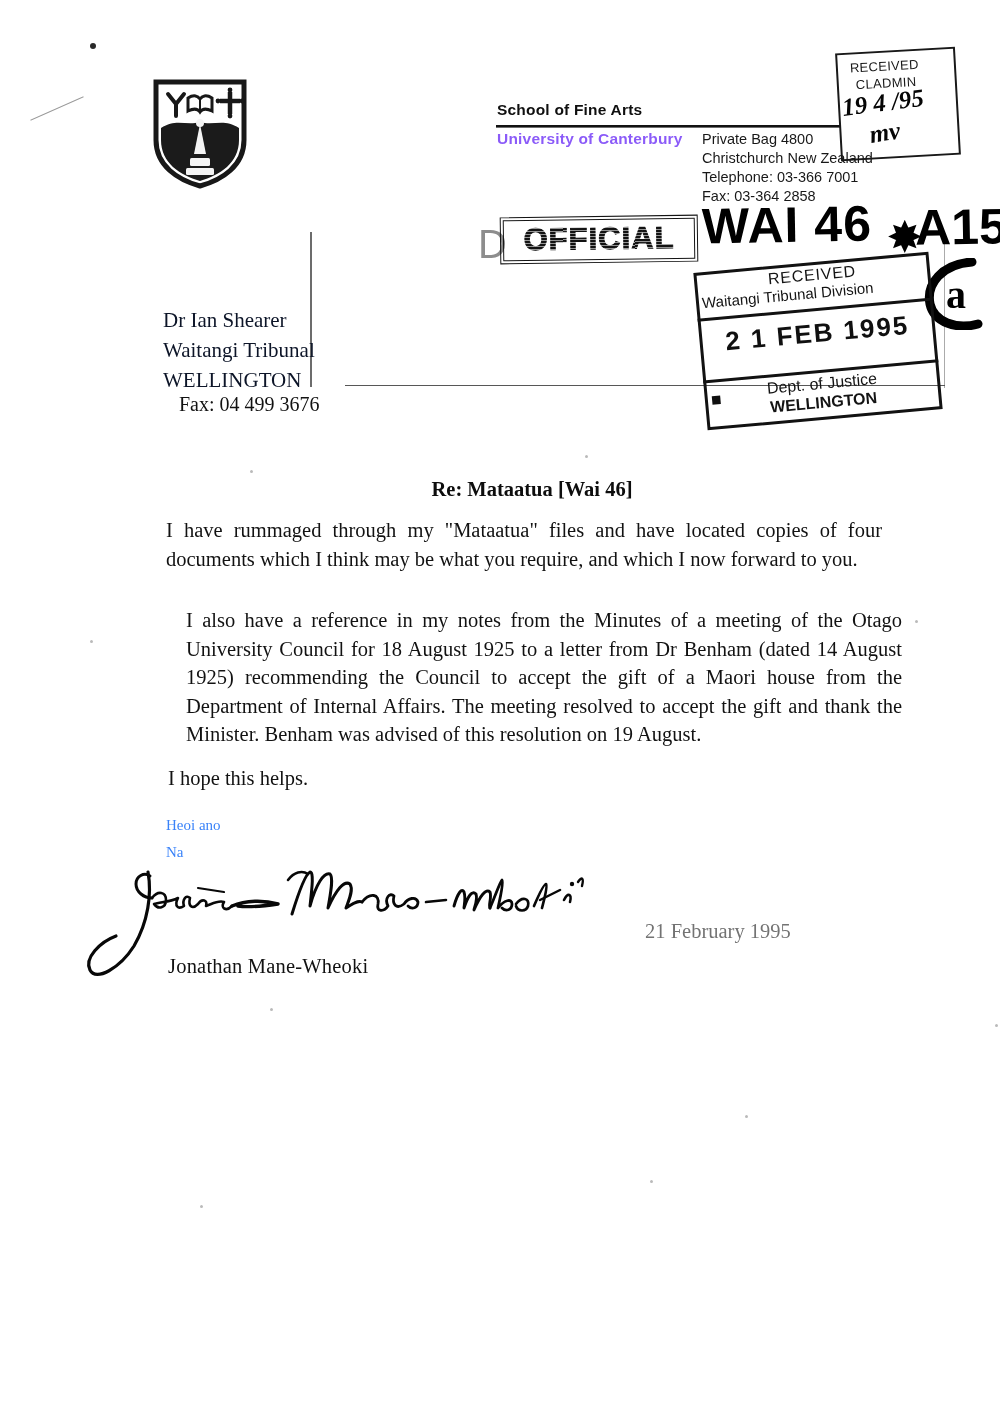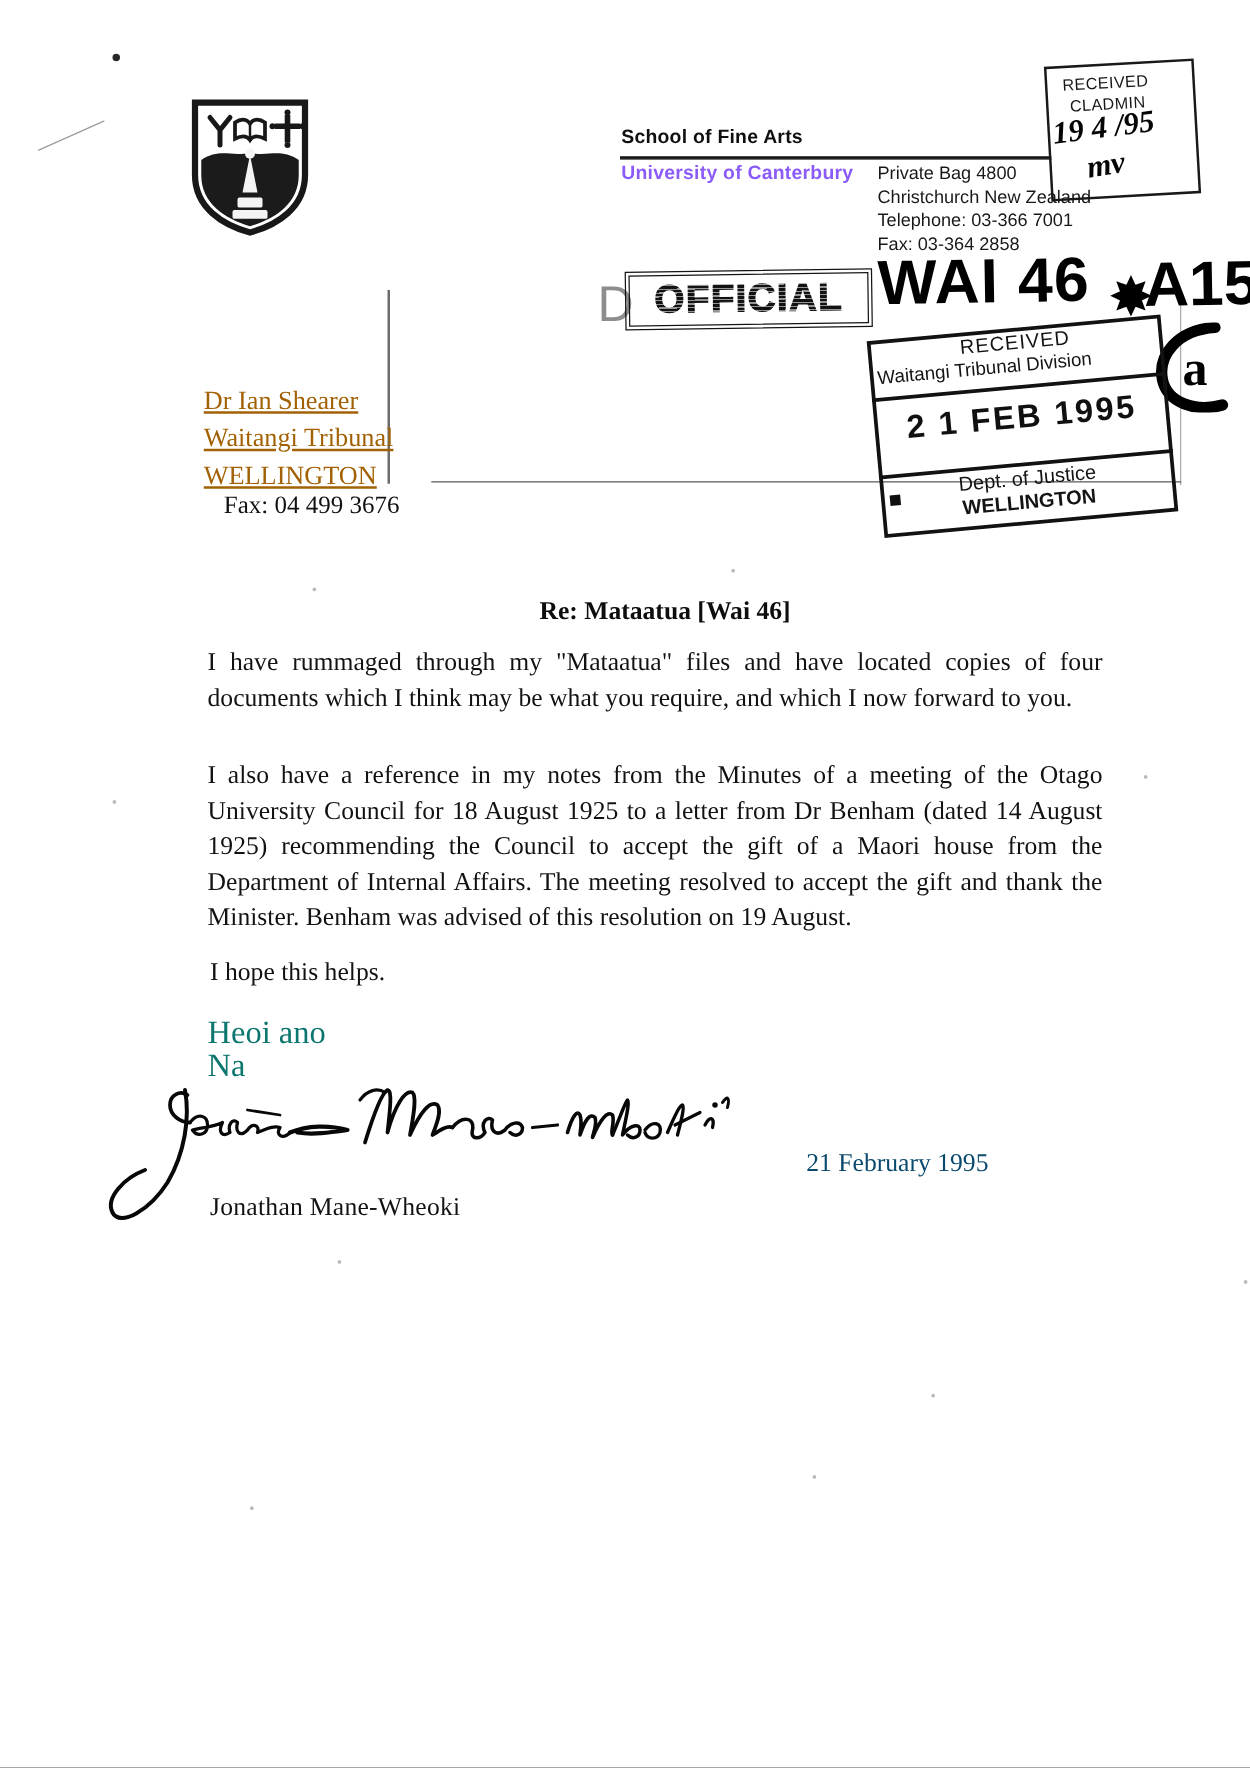--- a/index.html
+++ b/index.html
@@ -54,36 +54,36 @@
   #wt .frame{position:absolute;inset:0;border:3px solid #141414;}
   #wt .div1{position:absolute;left:0;right:0;top:46px;height:2.5px;background:#141414;}
   #wt .div2{position:absolute;left:0;right:0;top:108px;height:2.5px;background:#141414;}
   #wt .r1{position:absolute;left:0;right:0;top:4px;text-align:center;font-family:"Liberation Sans",sans-serif;font-size:16px;letter-spacing:.8px;color:#161616;}
   #wt .r1b{position:absolute;left:6px;top:22px;font-family:"Liberation Sans",sans-serif;font-size:15px;color:#161616;white-space:nowrap;}
   #wt .r2{position:absolute;left:0;right:0;top:56px;text-align:center;font-family:"Liberation Sans",sans-serif;font-weight:bold;font-size:26px;letter-spacing:2px;color:#121212;}
   #wt .r3{position:absolute;left:0;right:0;top:112px;text-align:center;font-family:"Liberation Sans",sans-serif;font-size:16px;line-height:19px;color:#161616;}
   #wt .r3 b{font-weight:bold;}
   #wt .blob{position:absolute;left:6px;top:120px;width:16px;height:12px;color:#111;font-size:13px;}
   
-  #addr{left:163px;top:305px;font-size:21px;line-height:30px;color:#a16207;white-space:pre-line;text-decoration:underline;}
+  #addr{left:163px;top:305px;font-size:21px;line-height:30px;color:#0f172a;white-space:pre-line;}
   #faxline{left:163px;top:393px;font-size:20px;color:#141414;margin-left:16px;}
   #greet{left:163px;top:437px;font-size:20.5px;color:#141414;}
   #subject{left:0;top:478px;width:1000px;text-align:center;padding-left:32px;
     font-size:20.5px;font-weight:bold;color:#0f0f0f;}
   .para{position:absolute;left:166px;width:716px;font-size:20.5px;line-height:28.5px;
     color:#141414;text-align:justify;}
   #p1{top:516px;}
-  #p2{top:606px;}
+  #p2{top:606px;margin-left:20px;}
   #hope{left:168px;top:767px;font-size:20.5px;color:#141414;}
-  #heoi{left:166px;top:812px;font-size:26px;line-height:27px;color:#0f766e;white-space:pre-line;}
+  #heoi{left:166px;top:812px;font-size:15px;line-height:27px;color:#3b82f6;white-space:pre-line;}
   
   #sig{left:78px;top:858px;width:540px;height:140px;}
   #sig svg{display:block;width:100%;height:100%;}
   #signame{left:168px;top:924px;font-size:20.5px;color:#141414;letter-spacing:.2px;margin-top:31px;}
-  #sigdate{left:645px;top:920px;font-size:20.5px;color:#0c4a6e;}
+  #sigdate{left:645px;top:920px;font-size:20.5px;color:#737373;}
   
   .spk{position:absolute;background:#b9b9b9;border-radius:50%;}
   #diag{left:28px;top:108px;width:58px;height:1px;background:#9a9a9a;transform:rotate(-24deg);}
   #diag2{left:90px;top:43px;width:6px;height:6px;background:#2b2b2b;border-radius:50%;}
 </style>
 </head>
 <body>
 
 <div id="page">
 

